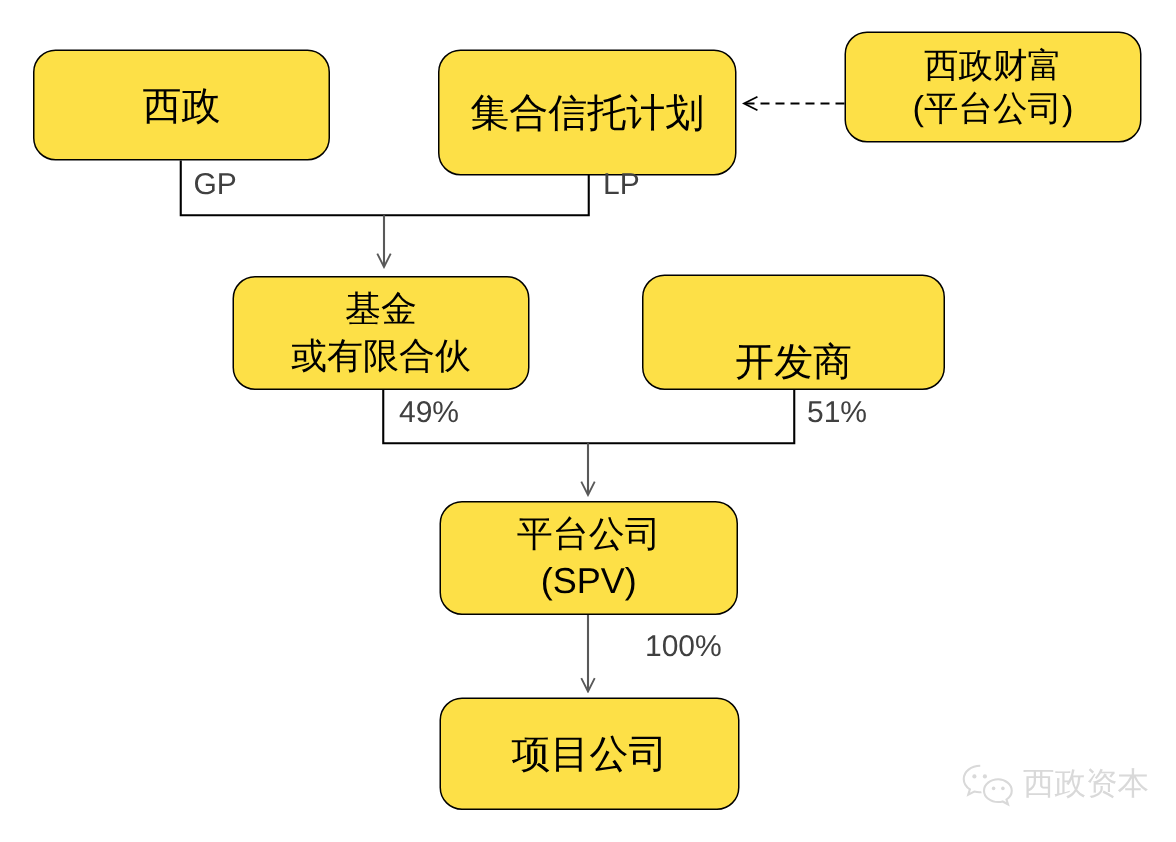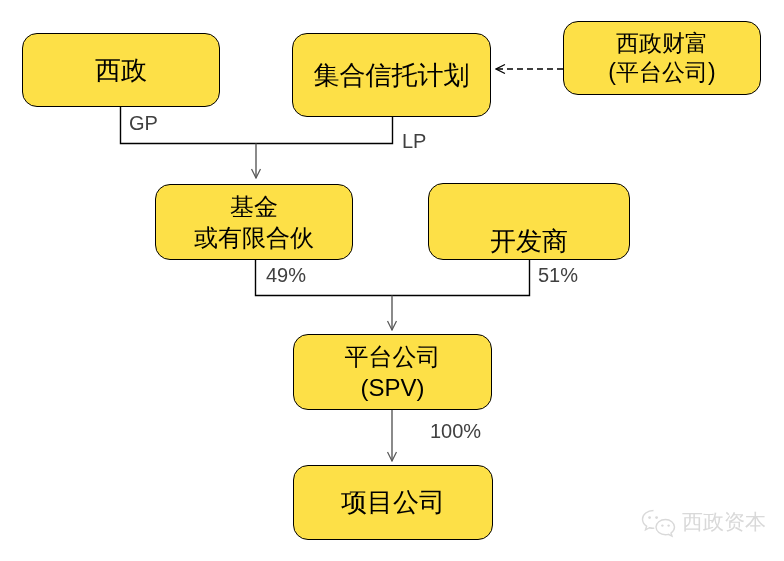--- a/index.html
+++ b/index.html
@@ -42,21 +42,21 @@
   .node-developer { left: 428px; top: 183px; width: 202px; height: 77px; font-size: 26px; justify-content: flex-end; }
   .node-spv       { left: 293px; top: 334px; width: 199px; height: 76px; font-size: 24px; line-height: 1.3; }
   .node-project   { left: 293px; top: 465px; width: 200px; height: 75px; font-size: 26px; }
   .edge-label {
     position: absolute;
     font-size: 20px;
     color: #404040;
     white-space: nowrap;
   }
   .label-gp  { left: 129px; top: 112px; }
-  .label-lp  { left: 402px; top: 112px; margin-top: 18px; }
+  .label-lp  { left: 402px; top: 112px; }
   .label-49  { left: 266px; top: 264px; }
   .label-51  { left: 538px; top: 264px; }
   .label-100 { left: 403px; top: 420px; margin-left: 27px; }
   .line-black { stroke: #000000; stroke-width: 1.4; fill: none; }
   .line-gray  { stroke: #595959; stroke-width: 1.4; fill: none; }
   .dashed     { stroke-dasharray: 6,4; }
   .watermark {
     position: absolute;
     left: 641px;
     top: 508px;

